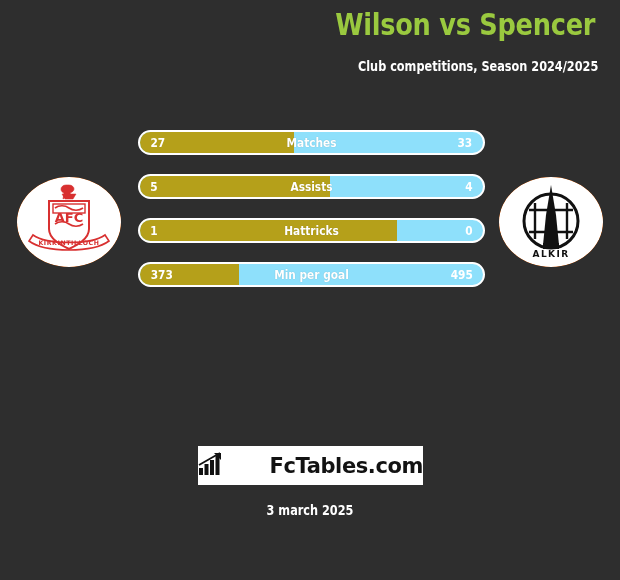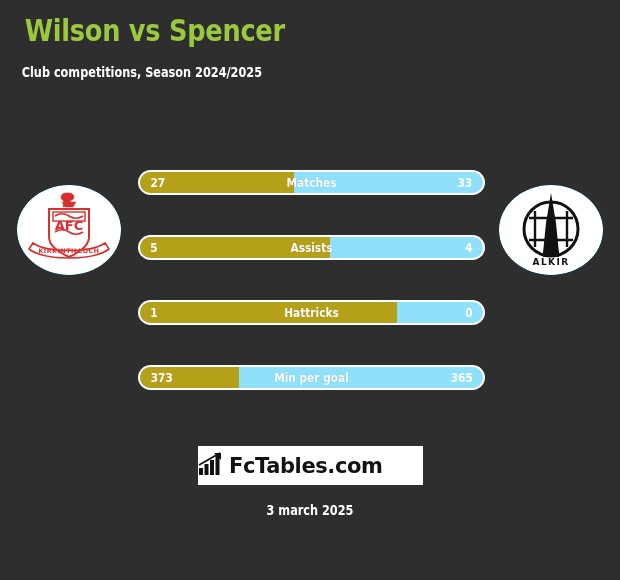--- a/index.html
+++ b/index.html
@@ -17,22 +17,22 @@
 
   .page {
     width: 620px;
     height: 580px;
     position: relative;
     box-sizing: border-box;
   }
 
   
   .header {
-    padding-top: 10px;
-    text-align: left;
+    padding-top: 4px;
+    text-align: right;
   }
   .title {
     color: #9ac93f;
     font-size: 31px;
     font-weight: bold;
     letter-spacing: -0.3px;
     line-height: 40px;
     font-family: "DejaVu Sans Condensed", "Liberation Sans Narrow", "Liberation Sans", sans-serif;
     transform: scaleX(0.92);
     white-space: nowrap;
@@ -47,22 +47,22 @@
     transform: scaleX(0.93);
     white-space: nowrap;
   }
 
   
   .badge {
     position: absolute;
     width: 104px;
     height: 90px;
     border-radius: 50%;
-    background: #0ea5e9;
-    top: 185px;
+    background: #f97316;
+    top: 177px;
     overflow: hidden;
   }
   .badge-left  { left: 17px; }
   .badge-right { left: 499px; }
 
   .badge svg { display: block; }
 
   
   .stats {
     position: absolute;
@@ -72,21 +72,20 @@
   }
   .statrow {
     position: relative;
     height: 25px;
     margin-bottom: 19px;
     border-radius: 13px;
     border: 2px solid #ffffff;
     box-sizing: border-box;
     overflow: hidden;
     background: #8ee0fb;
-    margin-top: 40px;
   }
   .statrow .fill-left {
     position: absolute;
     left: 0; top: 0; bottom: 0;
     background: #b5a01a;
   }
   .statrow .lbl {
     position: absolute;
     left: 0; right: 0; top: 0; bottom: 0;
     display: flex;
@@ -120,21 +119,21 @@
   
   .logo {
     position: absolute;
     left: 198px;
     top: 446px;
     width: 225px;
     height: 39px;
     background: #ffffff;
     display: flex;
     align-items: center;
-    justify-content: flex-start;
+    justify-content: space-between;
     gap: 5px;
   }
   .logo-text {
     color: #121212;
     font-size: 21px;
     font-weight: bold;
     letter-spacing: -0.4px;
     font-family: "DejaVu Sans", sans-serif;
   }
   .logo-icon { display: block; }
@@ -221,21 +220,21 @@
       <div class="lbl">Hattricks</div>
       <div class="val-right">0</div>
     </div>
 
 
 
     <div class="statrow">
       <div class="fill-left" style="width:29%"></div>
       <div class="val-left">373</div>
       <div class="lbl">Min per goal</div>
-      <div class="val-right">365</div>
+      <div class="val-right">495</div>
     </div>
 
   </div>
 
   <div class="logo">
     <span class="logo-icon">
       <svg width="26" height="24" viewBox="0 0 26 24" aria-hidden="true">
         <rect x="1" y="16" width="4" height="7" fill="#111111"></rect>
         <rect x="6.5" y="12" width="4" height="11" fill="#111111"></rect>
         <rect x="12" y="8" width="4" height="15" fill="#111111"></rect>

